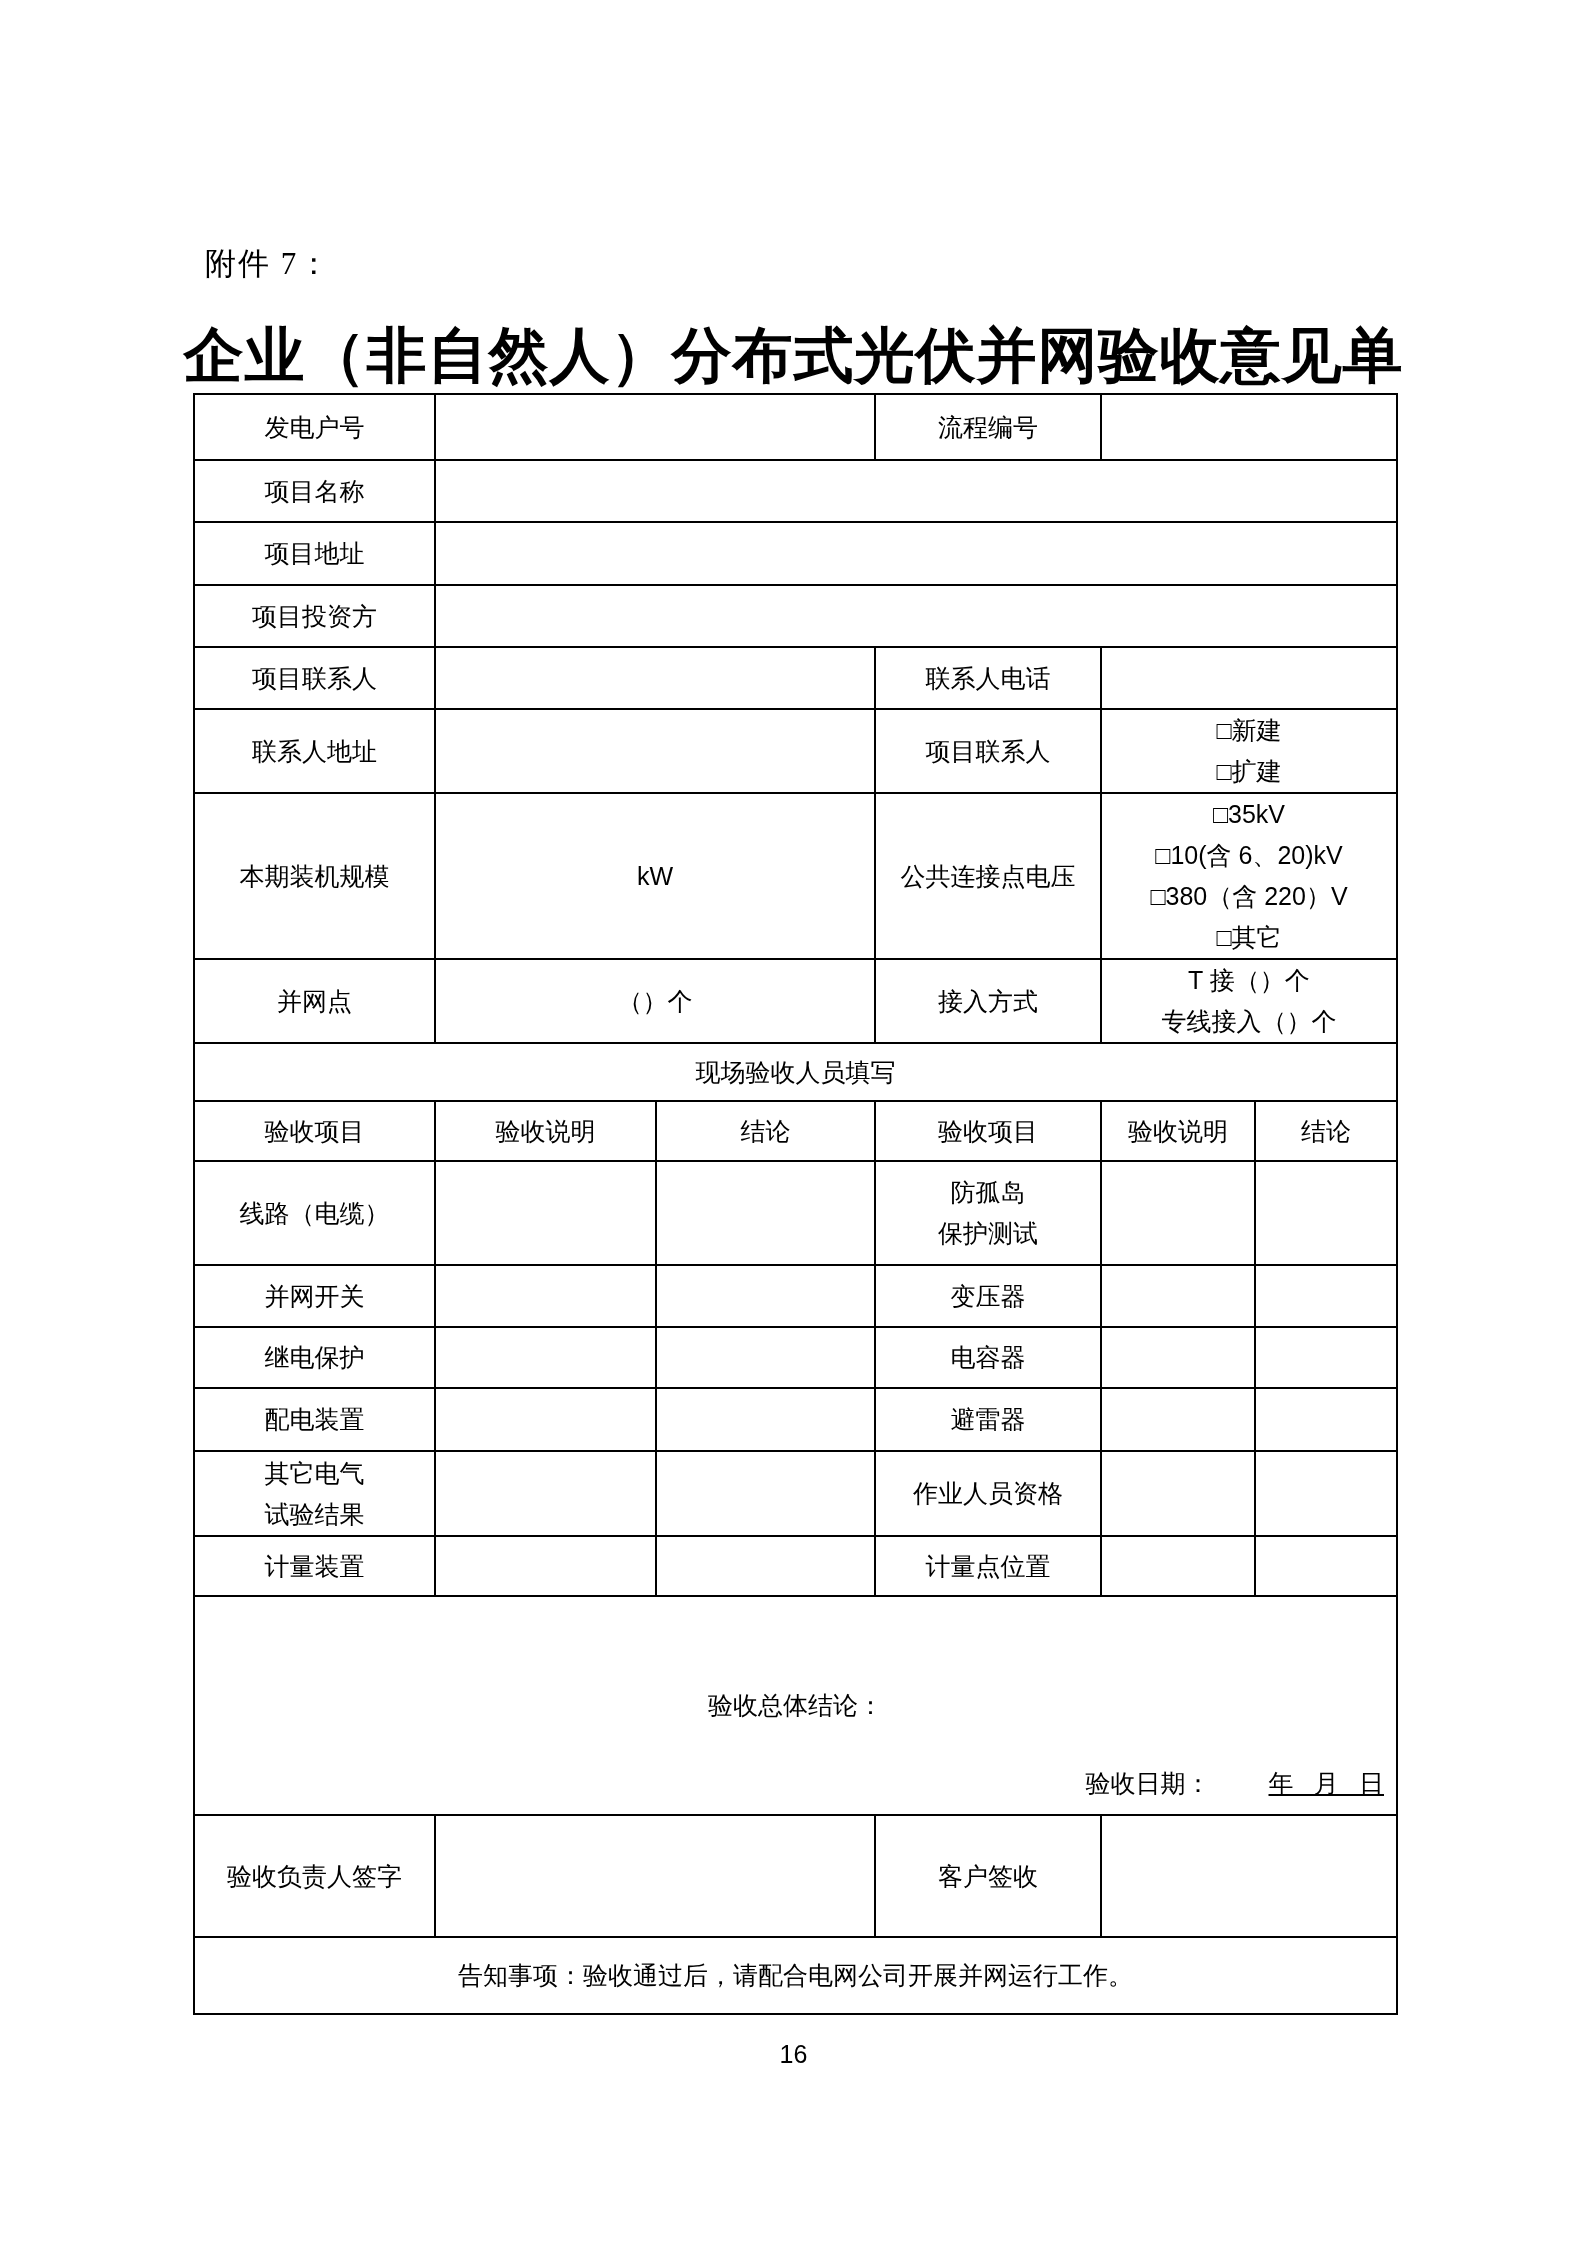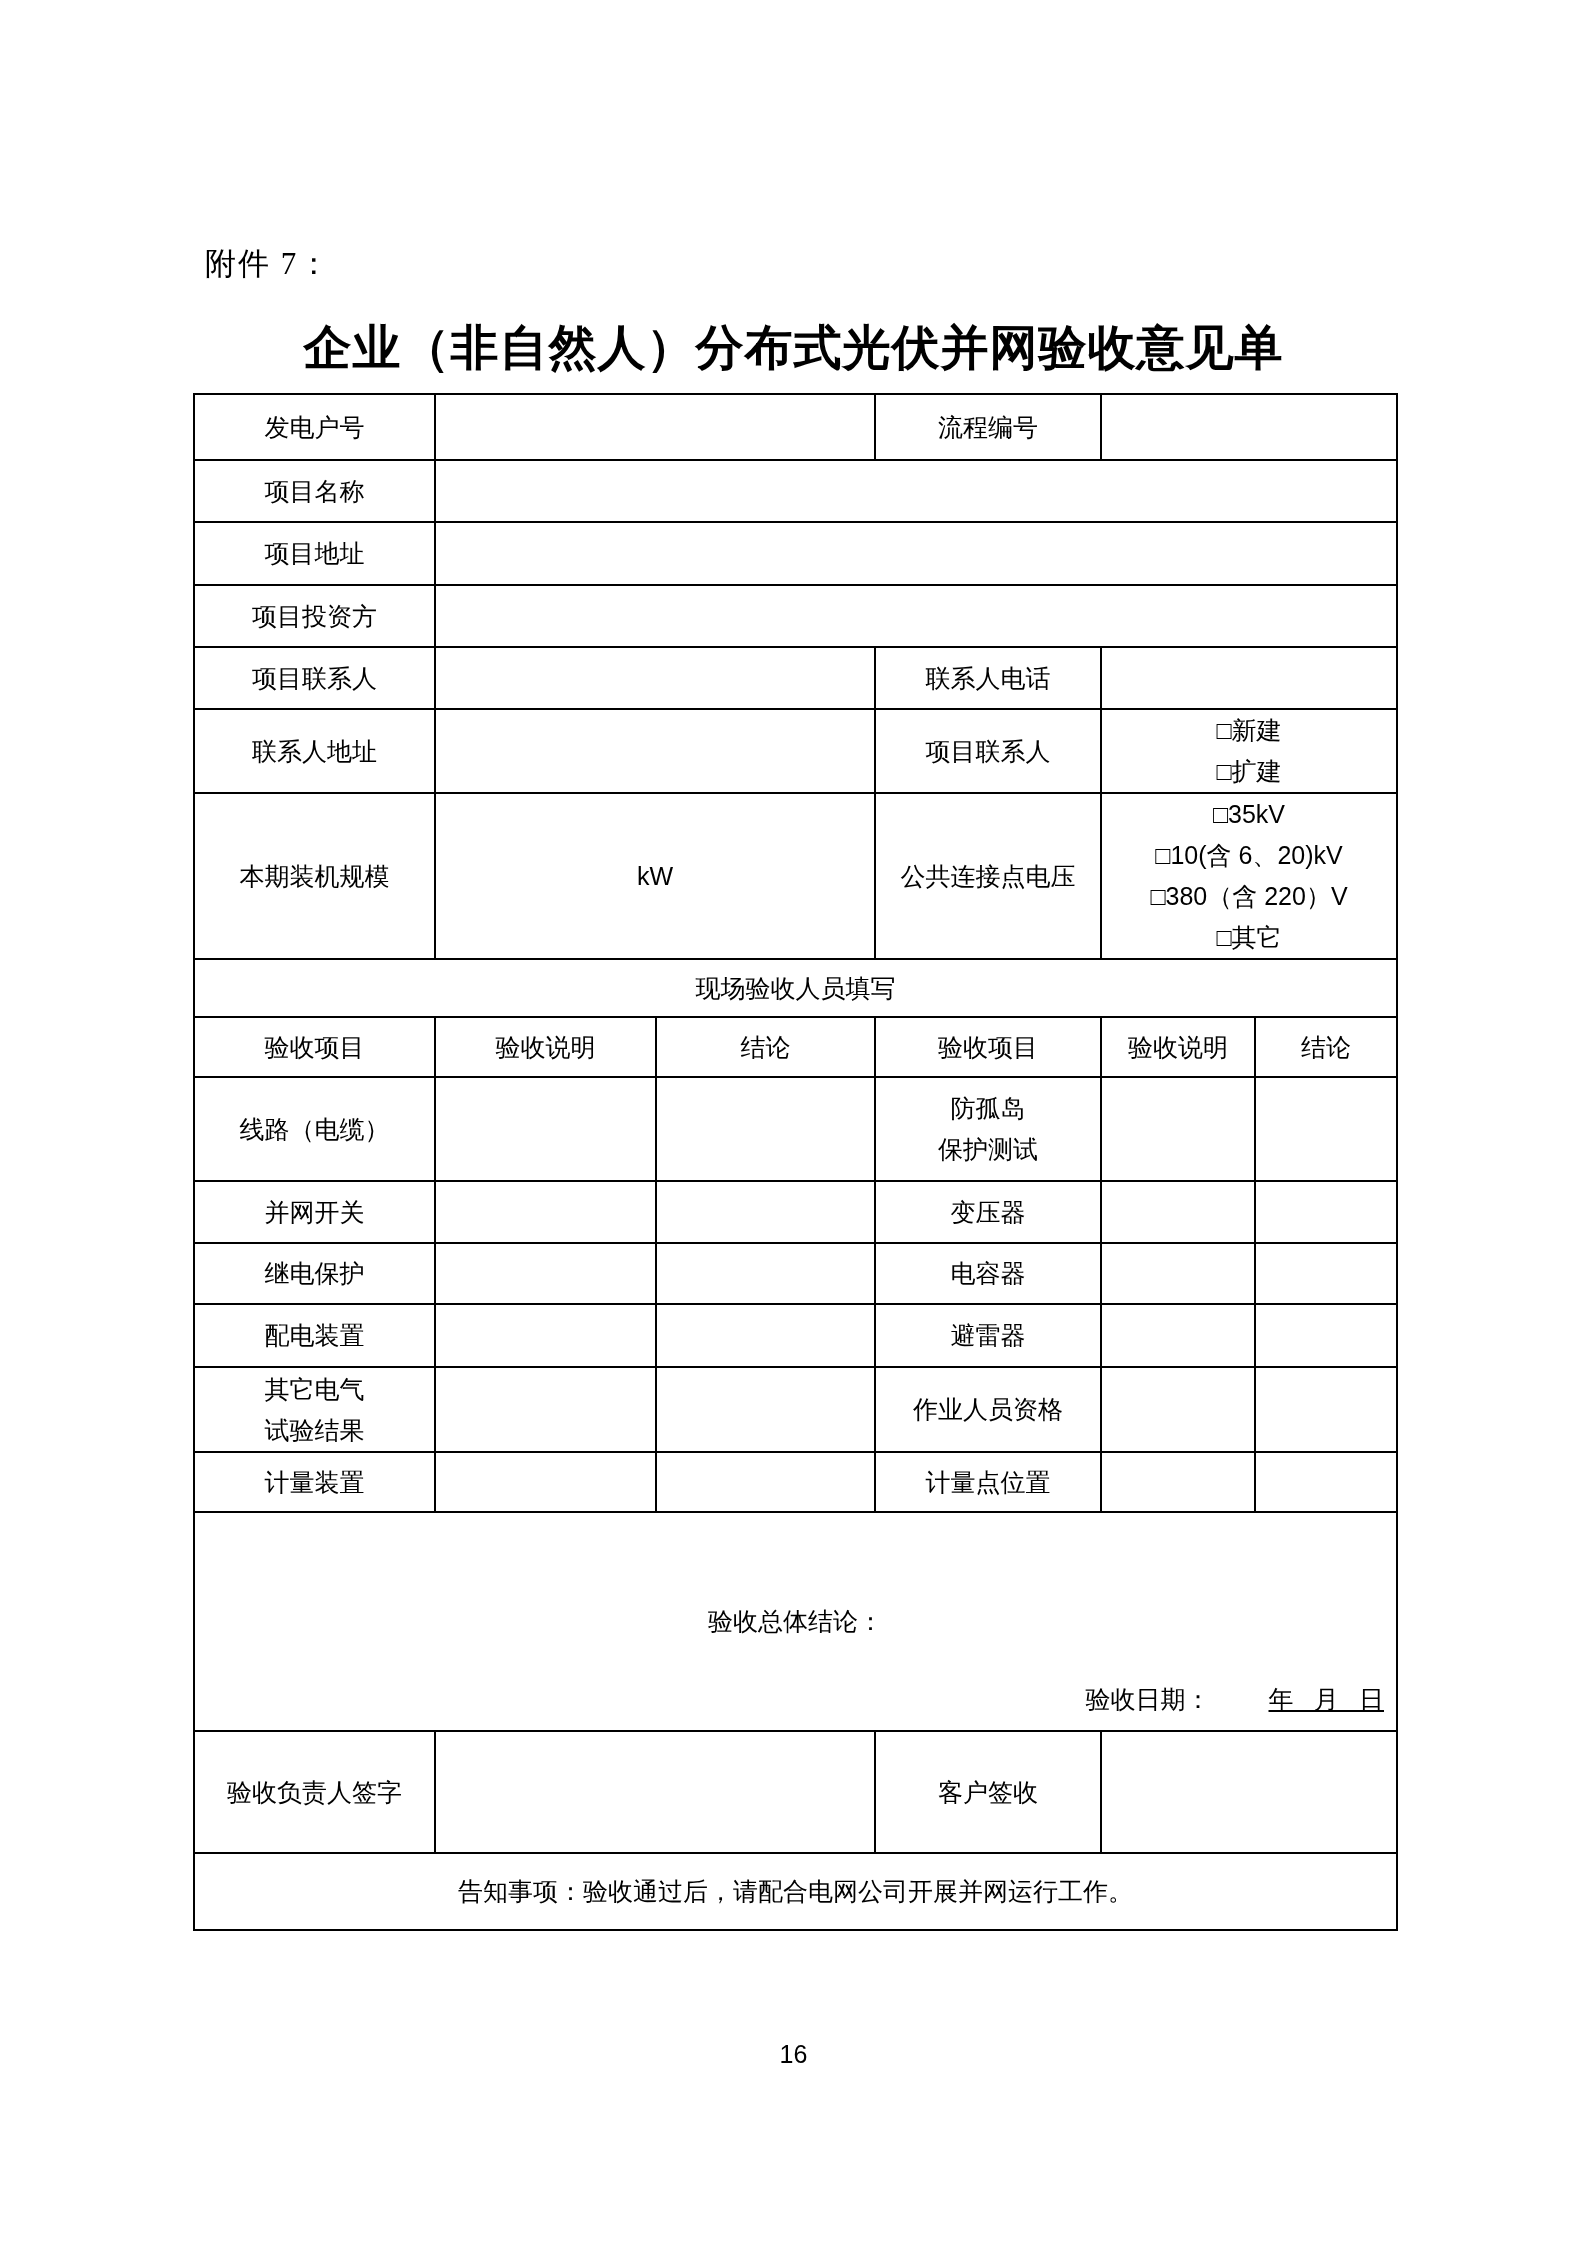--- a/index.html
+++ b/index.html
@@ -10,21 +10,21 @@
     font-family:"Liberation Serif",serif;
     overflow:hidden;
   }
   .attach{
     position:absolute;left:205px;top:243px;
     font-size:31px;letter-spacing:2px;
   }
   .doc-title{
     position:absolute;left:0;top:316px;width:100%;
     margin:0;text-align:center;
-    font-size:48px;font-weight:700;letter-spacing:1px;
+    font-size:60px;font-weight:700;letter-spacing:1px;
   }
   table.form{
     position:absolute;left:193px;top:393px;
     width:1203px;border-collapse:collapse;table-layout:fixed;
   }
   table.form td{
     border:2px solid #000;
     box-sizing:border-box;
     padding:0 4px;
     font-size:25px;
@@ -124,20 +124,29 @@
         <td colspan="2" class="lat">kW</td>
         <td>公共连接点电压</td>
         <td colspan="2" class="options">
           <div>□35kV</div>
           <div>□10(含 6、20)kV</div>
           <div>□380（含 220）V</div>
           <div>□其它</div>
         </td>
       </tr>
 
+      <tr style="height:83px">
+        <td>并网点</td>
+        <td colspan="2">（）个</td>
+        <td>接入方式</td>
+        <td colspan="2" class="options">
+          <div>T 接（）个</div>
+          <div>专线接入（）个</div>
+        </td>
+      </tr>
 
       <tr style="height:58px">
         <td colspan="6">现场验收人员填写</td>
       </tr>
 
       <tr style="height:60px">
         <td>验收项目</td>
         <td>验收说明</td>
         <td>结论</td>
         <td>验收项目</td>

